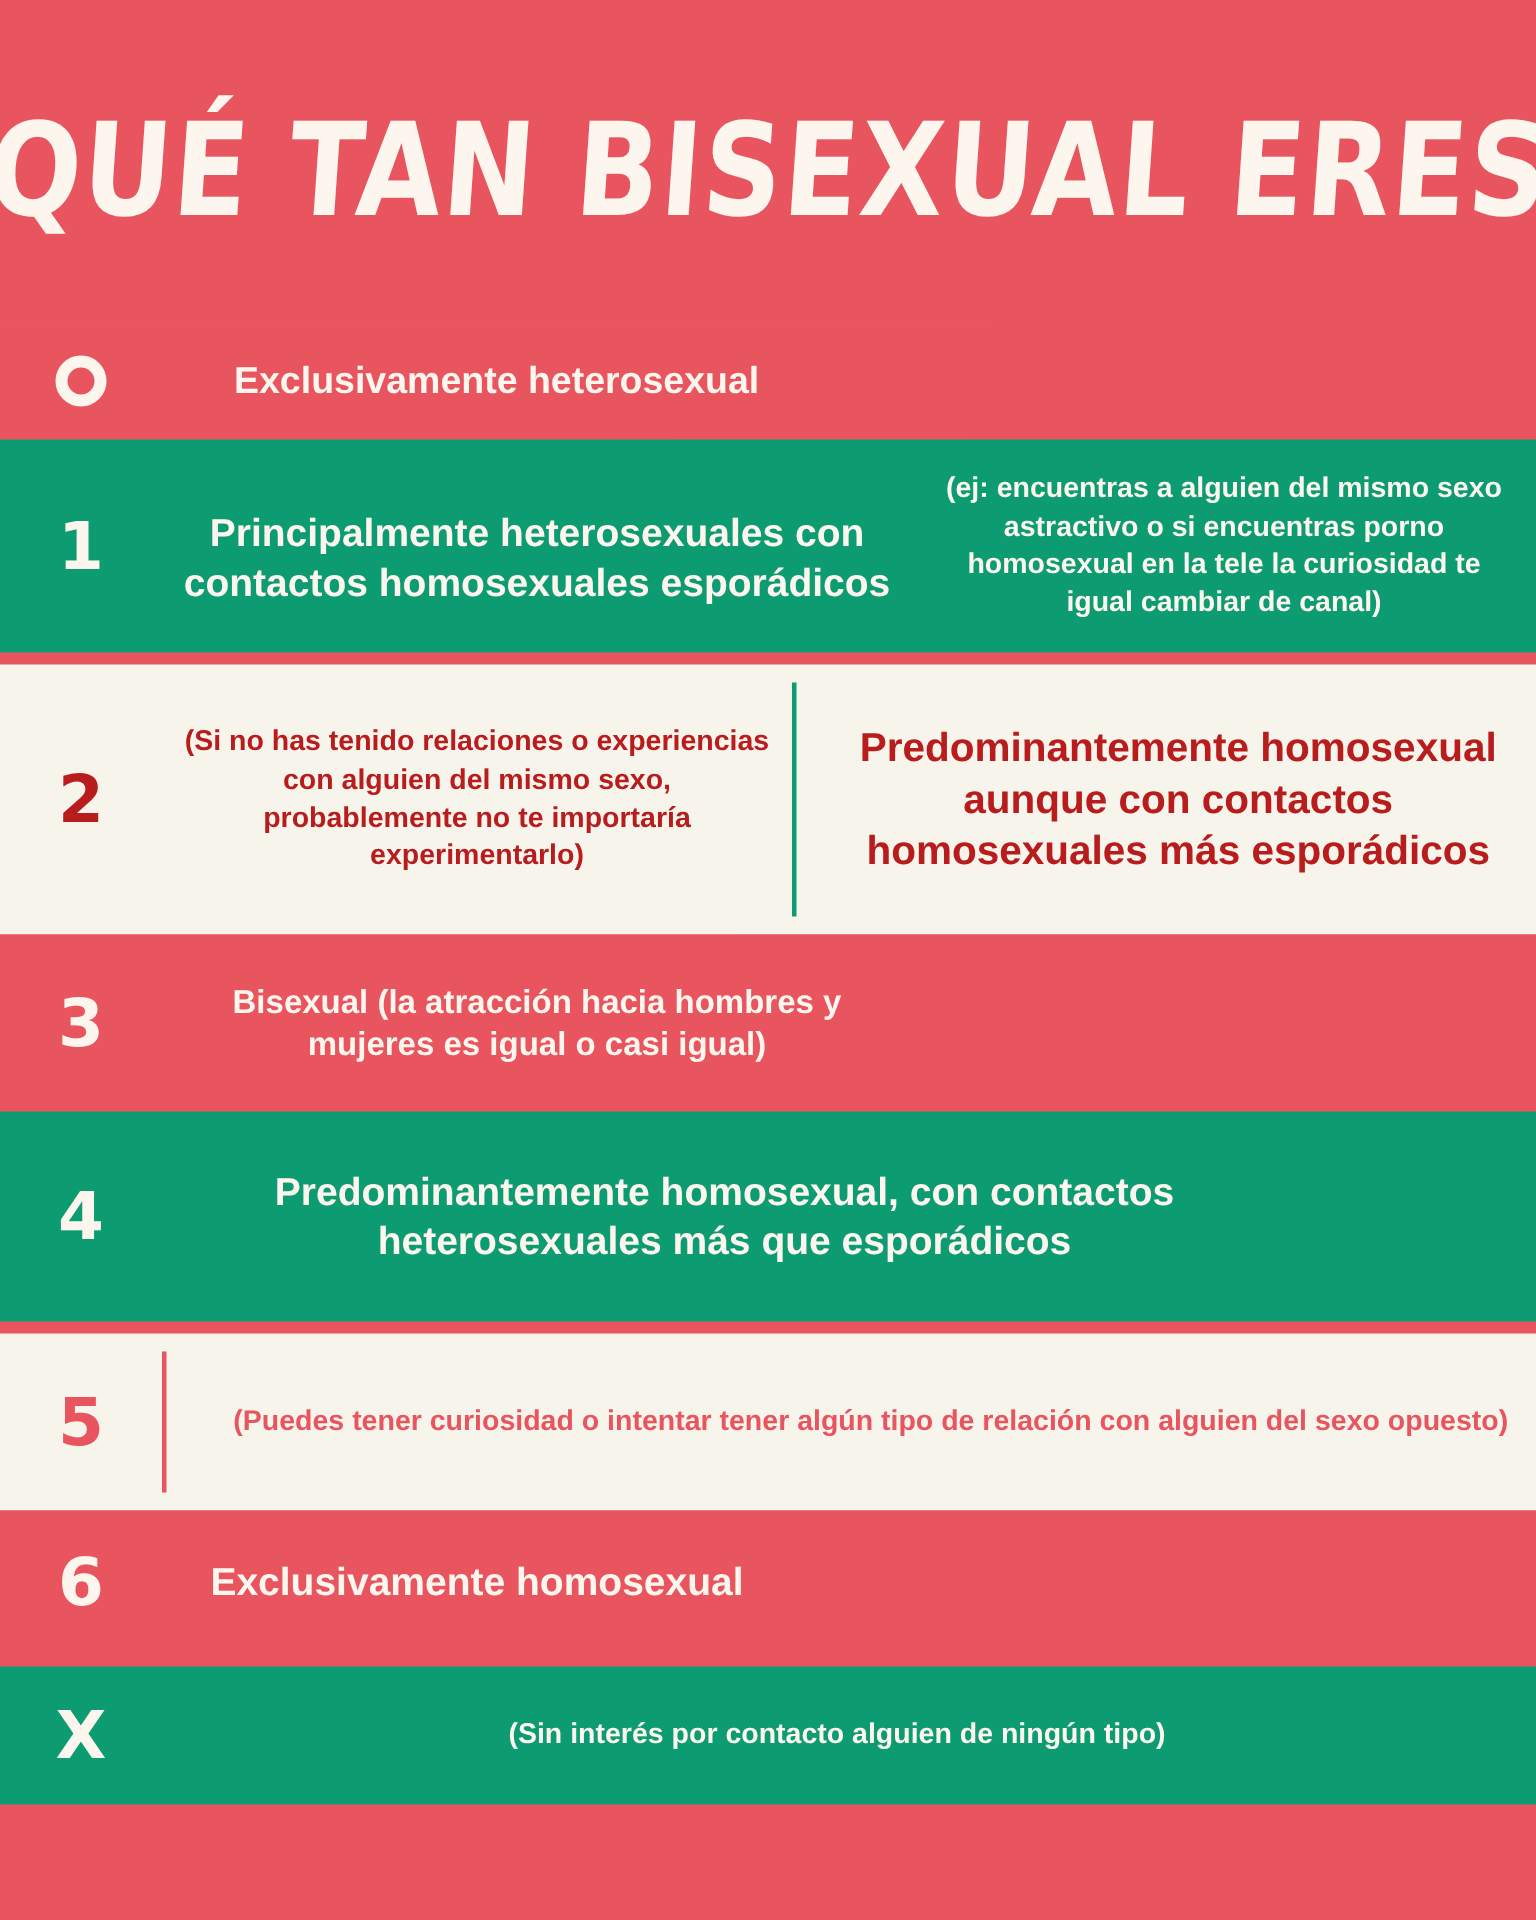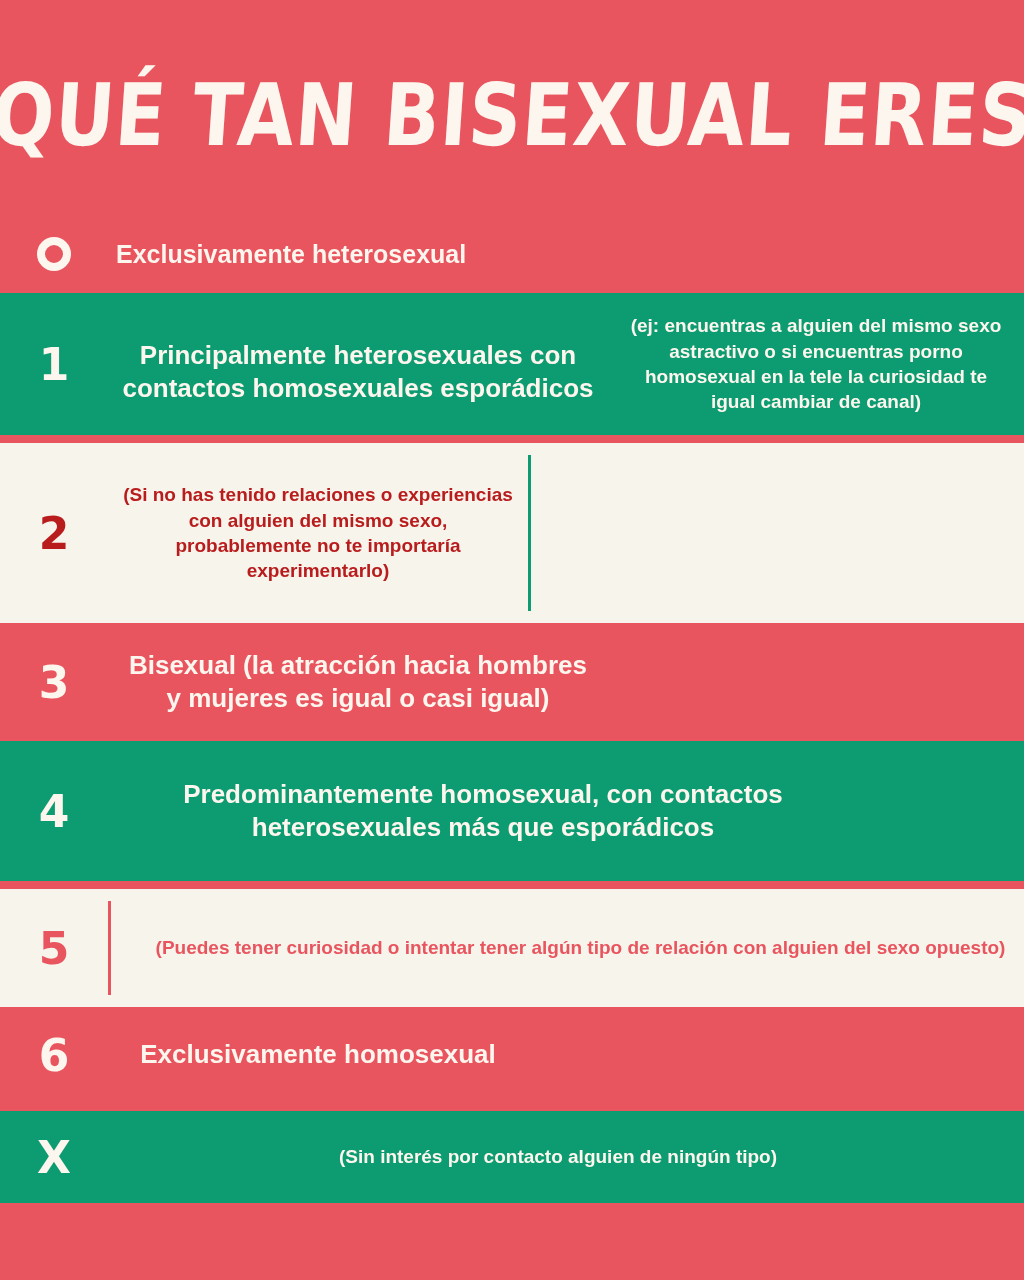--- a/index.html
+++ b/index.html
@@ -96,21 +96,21 @@
 
   .divider-v {
     width: 3px;
     align-self: stretch;
     margin: 12px 0;
   }
   .div-green { background: #0d9c72; }
   .div-red { background: #e9555f; }
 
   
-  #row-0 { height: 78px; }
+  #row-0 { height: 78px; gap: 40px; }
   #row-0 .num { font-size: 0; }
   .circle-zero {
     width: 34px;
     height: 34px;
     border: 8px solid #fdf6ee;
     border-radius: 50%;
     box-sizing: border-box;
   }
   #row-0 .cell { align-items: flex-start; padding-left: 8px; }
   #row-0 .main-text { font-size: 25px; }
@@ -125,21 +125,21 @@
   
   #row-2 { height: 180px; }
   #row-2 .cell-note { width: 420px; }
   #row-2 .paren { font-size: 19px; }
   #row-2 .cell-main { flex: 1; padding-left: 30px; }
   #row-2 .main-text { font-size: 27px; }
 
   
   #row-3 { height: 118px; }
   #row-3 .cell-main { width: 500px; }
-  #row-3 .main-text { font-size: 26px; }
+  #row-3 .main-text { font-size: 22px; }
 
   
   #row-4 { height: 140px; }
   #row-4 .cell-main { flex: 1; padding-right: 180px; }
   #row-4 .main-text { font-size: 26px; }
 
   
   #row-5 { height: 118px; }
   #row-5 .cell-main { width: 400px; }
   #row-5 .main-text { font-size: 26px; }
@@ -191,20 +191,23 @@
   </div>
 
   <div class="gap-red"></div>
 
   <div class="row theme-cream" id="row-2">
     <div class="num big txt-green">2</div>
     <div class="cell cell-note">
       <div class="paren txt-green">(Si no has tenido relaciones o experiencias con alguien del mismo sexo, probablemente no te importaría experimentarlo)</div>
     </div>
     <div class="divider-v div-green"></div>
+    <div class="cell cell-main">
+      <div class="main-text txt-green">Predominantemente homosexual aunque con contactos homosexuales más esporádicos</div>
+    </div>
   </div>
 
   <div class="row theme-red" id="row-3">
     <div class="num big txt-cream">3</div>
     <div class="cell cell-main">
       <div class="main-text txt-cream">Bisexual (la atracción hacia hombres  y mujeres es igual o casi igual)</div>
     </div>
   </div>
 
   <div class="row theme-green" id="row-4">

